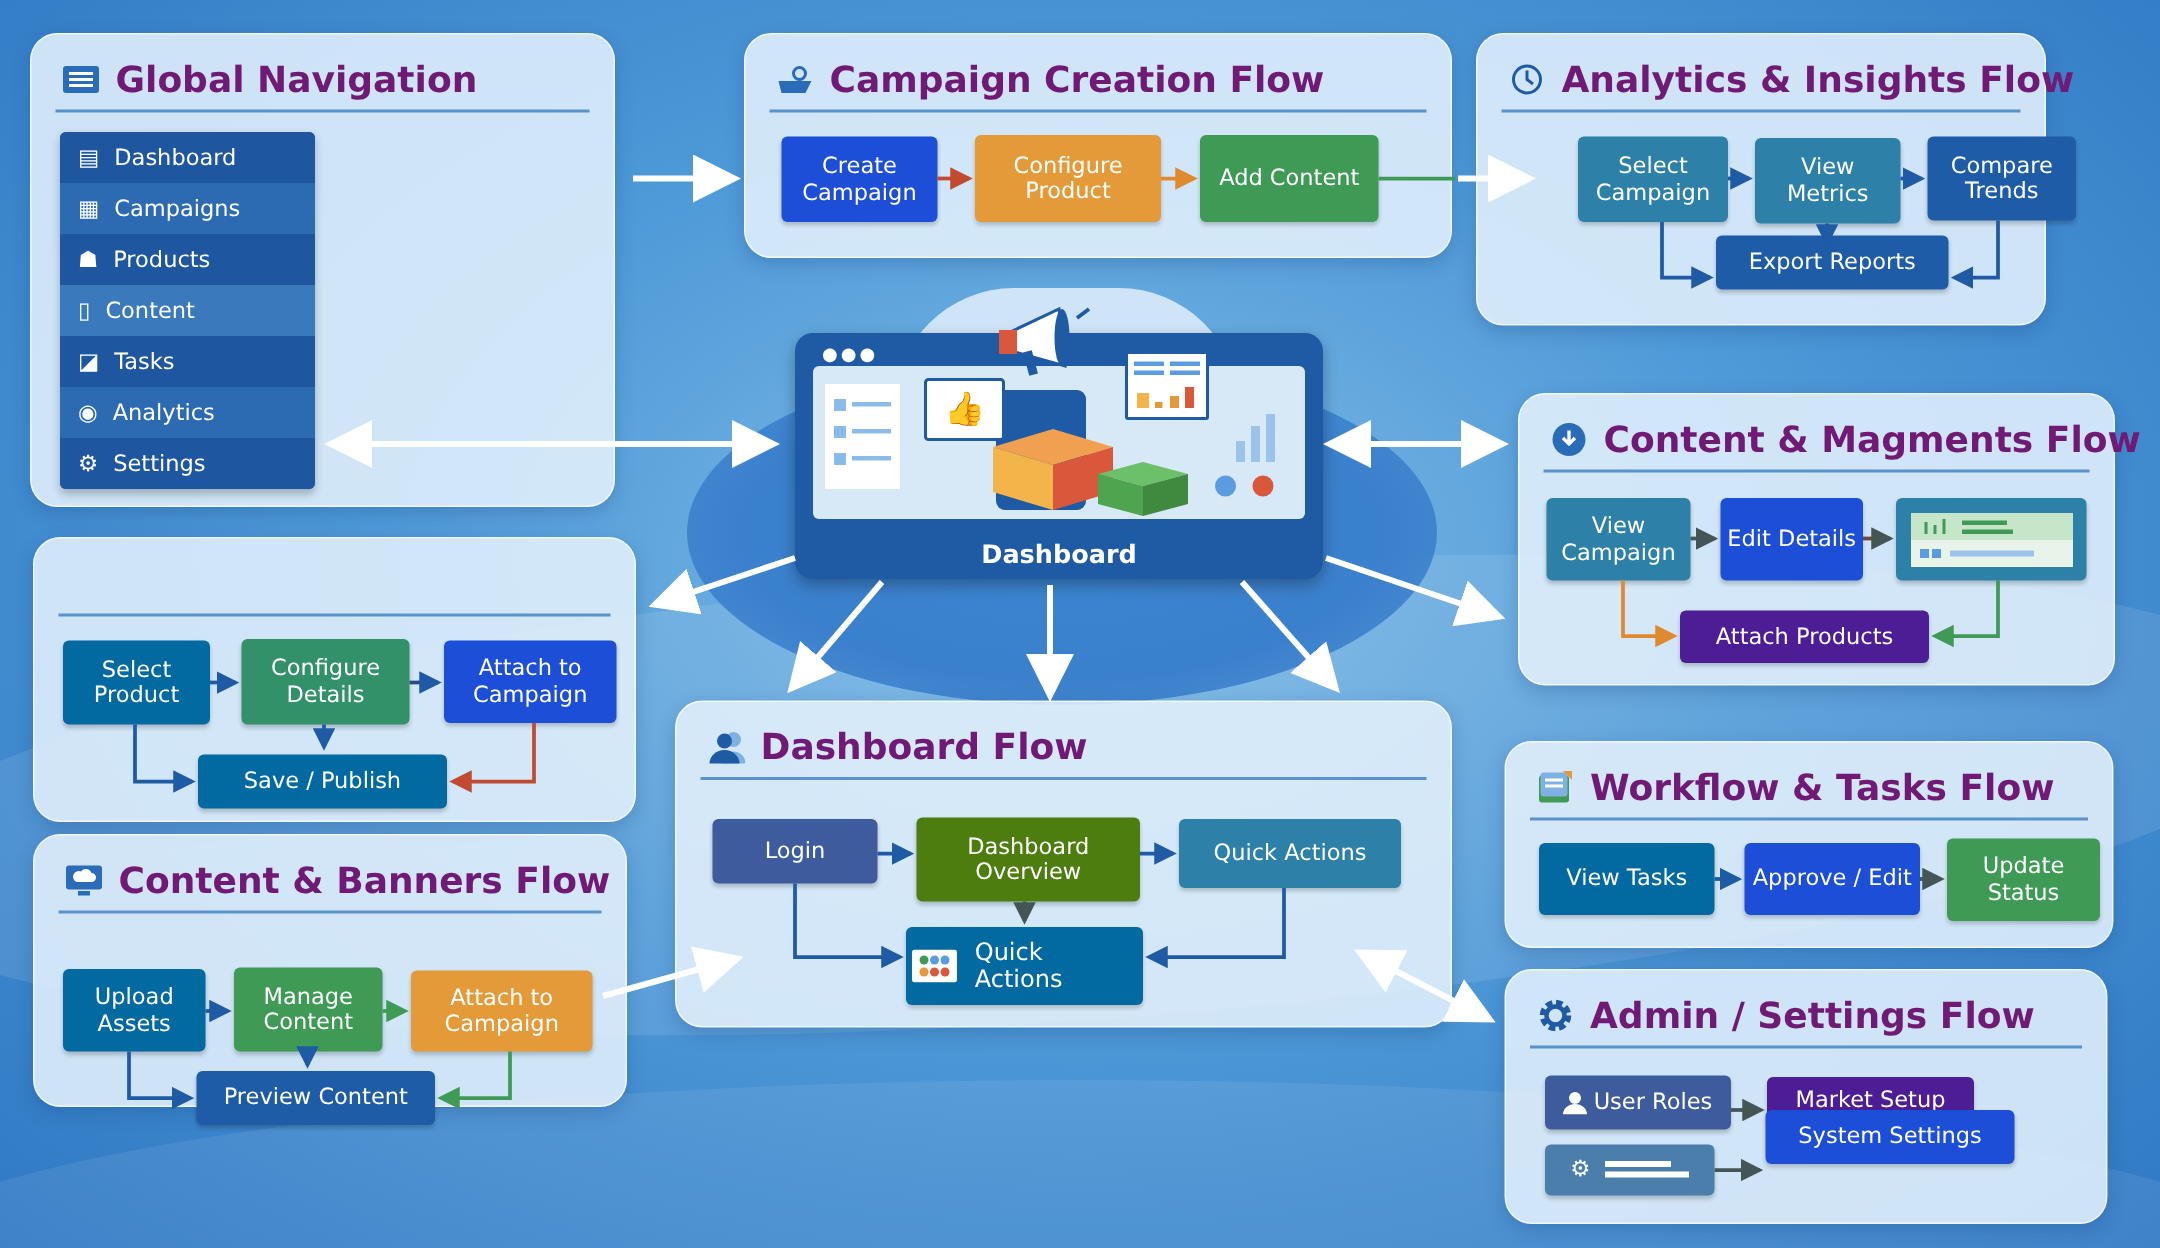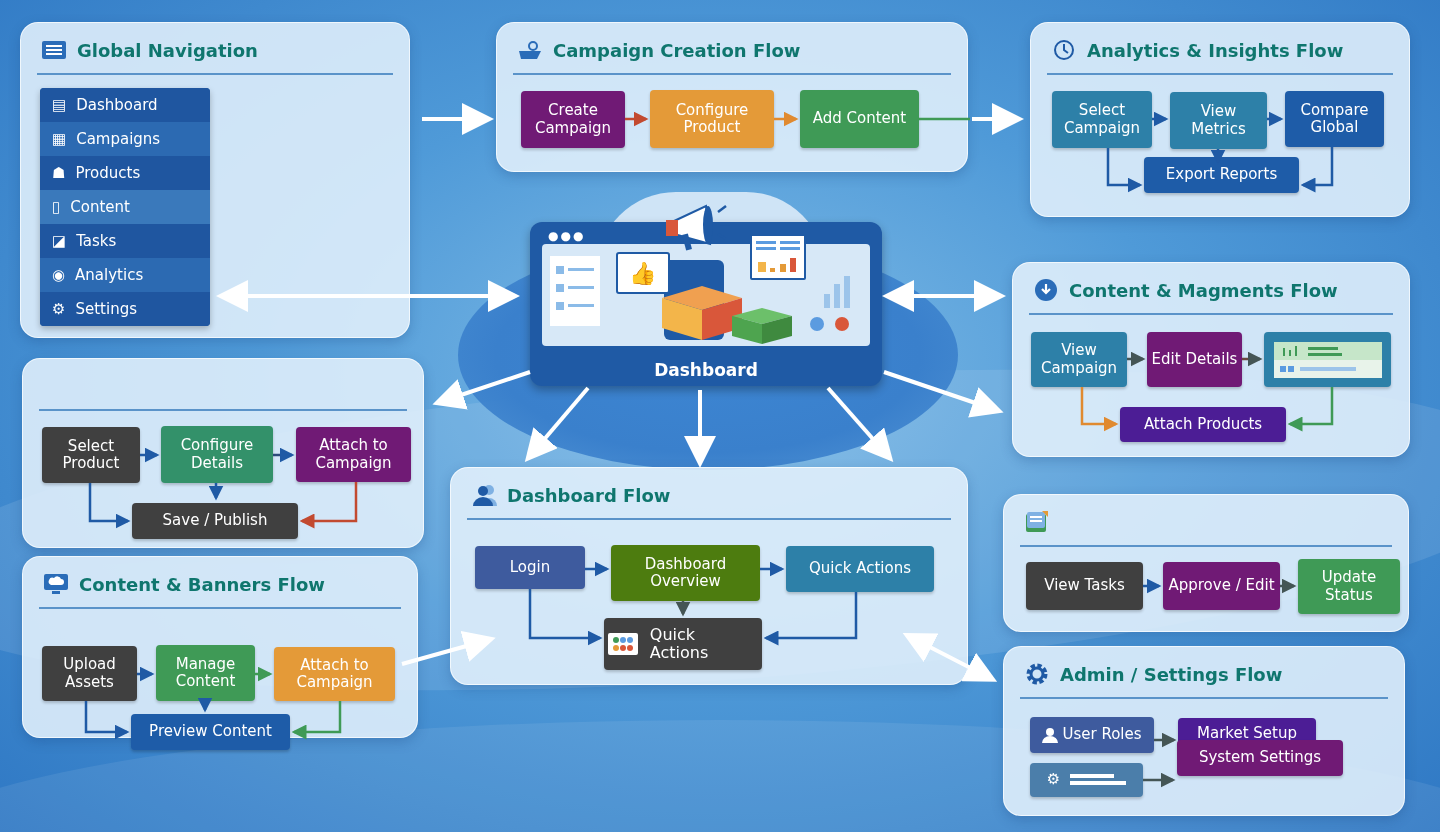--- a/index.html
+++ b/index.html
@@ -8,28 +8,28 @@
 background:radial-gradient(ellipse at 50% 45%,#7fbbe6 0%,#4f9ad8 45%,#2f78c4 100%);}
 .bgwave{position:absolute;left:-100px;top:380px;width:1640px;height:300px;border-radius:50%;
 background:rgba(255,255,255,0.10);transform:rotate(-4deg)}
 .bgwave2{position:absolute;left:-100px;top:720px;width:1640px;height:260px;border-radius:50%;
 background:rgba(255,255,255,0.08)}
 .ellipse{position:absolute;left:458px;top:240px;width:500px;height:230px;border-radius:50%;
 background:radial-gradient(ellipse at center,#3d86d3 0%,#3a80cc 60%,rgba(58,128,204,0.6) 100%)}
 .panel{position:absolute;background:rgba(226,240,252,0.88);border-radius:18px;
 box-shadow:0 4px 12px rgba(20,60,120,0.25);border:1px solid rgba(255,255,255,0.7)}
 .ptitle{position:absolute;left:20px;top:16px;display:flex;align-items:center;gap:10px;
-font-weight:bold;color:#0f766e;font-size:18px;white-space:nowrap}
+font-weight:bold;color:#701a75;font-size:24px;white-space:nowrap}
 .prule{position:absolute;left:16px;right:16px;top:50px;height:2px;background:#5a93c9}
 .icon{width:26px;height:22px;display:inline-flex;align-items:center;justify-content:center;flex:0 0 auto}
 .box{position:absolute;display:flex;align-items:center;justify-content:center;text-align:center;
 color:#fff;font-size:15px;line-height:1.15;border-radius:4px;padding:2px 4px;
 box-shadow:0 2px 3px rgba(0,0,0,0.2)}
-.blue{background:#404040}.dblue{background:#1e5ca8}.teal{background:#2d80a8}
-.red{background:#701a75}.orange{background:#e49a38}.green{background:#3f9a56}
+.blue{background:#0369a1}.dblue{background:#1e5ca8}.teal{background:#2d80a8}
+.red{background:#1d4ed8}.orange{background:#e49a38}.green{background:#3f9a56}
 .tgreen{background:#33916a}.navy{background:#3e5b9e}.lgreen{background:#4d7c0f}
 .gold{background:#4c1d95}.steel{background:#4b7eaa}
 svg.arrows{position:absolute;left:0;top:0;width:1440px;height:832px;pointer-events:none}
 .nav{position:absolute;left:40px;top:88px;width:170px;height:238px;background:#1e5aa2;border-radius:4px;overflow:hidden;
 box-shadow:0 3px 6px rgba(0,0,0,0.25)}
 .navitem{height:34px;display:flex;align-items:center;gap:10px;padding-left:12px;color:#fff;font-size:15px}
 .navitem:nth-child(odd){background:#1f56a0}.navitem:nth-child(even){background:#2c6ab2}
 .navitem:nth-child(4){background:#3a79bb}
 .dash{position:absolute;left:530px;top:222px;width:352px;height:164px;background:#1f5aa5;border-radius:12px;
 box-shadow:0 4px 10px rgba(0,0,0,0.3)}
@@ -97,35 +97,35 @@
         </svg>
       </span>
     <span>Campaign Creation Flow</span>
     </div>
   <div class="prule"></div>
 </div>
 <div class="box red" style="left:521px;top:91px;width:104px;height:57px">Create Campaign</div>
 <div class="box orange" style="left:650px;top:90px;width:124px;height:58px">Configure Product</div>
 <div class="box green" style="left:800px;top:90px;width:119px;height:58px">Add Content</div>
 
-<div class="panel" style="left:1030px;top:22px;width:380px;height:195px">
+<div class="panel" style="left:984px;top:22px;width:380px;height:195px">
   <div class="ptitle">
       <span class="icon">
     <svg width="22" height="22">
           <circle cx="11" cy="11" r="9" fill="none" stroke="#1f5aa5" stroke-width="2"></circle>
           <path d="M11 5v6l4 3" stroke="#1f5aa5" stroke-width="2" fill="none"></path>
         </svg>
       </span>
     <span>Analytics &amp; Insights Flow</span>
     </div>
   <div class="prule"></div>
 </div>
 <div class="box teal" style="left:1052px;top:91px;width:100px;height:57px">Select Campaign</div>
 <div class="box teal" style="left:1170px;top:92px;width:97px;height:57px">View Metrics</div>
-<div class="box dblue" style="left:1285px;top:91px;width:99px;height:56px">Compare Global</div>
+<div class="box dblue" style="left:1285px;top:91px;width:99px;height:56px">Compare Trends</div>
 <div class="box dblue" style="left:1144px;top:157px;width:155px;height:36px">Export Reports</div>
 
 <div class="panel" style="left:1012px;top:262px;width:398px;height:195px">
   <div class="ptitle">
       <span class="icon">
     <svg width="24" height="24">
           <circle cx="12" cy="12" r="11" fill="#2a6cb8"></circle>
           <path d="M12 6v9M8 11l4 4 4-4" stroke="#fff" stroke-width="2.2" fill="none"></path>
         </svg>
       </span>
@@ -209,20 +209,21 @@
   <div class="ptitle">
       <span class="icon">
     <svg width="26" height="24">
           <rect x="2" y="4" width="20" height="18" rx="2" fill="#3f9a56"></rect>
           <rect x="3" y="2" width="18" height="16" rx="2" fill="#7fb1e3"></rect>
           <rect x="6" y="6" width="12" height="2" fill="#fff"></rect>
           <rect x="6" y="10" width="12" height="2" fill="#fff"></rect>
           <path d="M18 1l6 0 0 6z" fill="#e49a38"></path>
         </svg>
       </span>
+    <span>Workflow &amp; Tasks Flow</span>
     </div>
   <div class="prule"></div>
 </div>
 <div class="box blue" style="left:1026px;top:562px;width:117px;height:48px">View Tasks</div>
 <div class="box red" style="left:1163px;top:562px;width:117px;height:48px">Approve / Edit</div>
 <div class="box green" style="left:1298px;top:559px;width:102px;height:55px">Update Status</div>
 
 <div class="panel" style="left:1003px;top:646px;width:402px;height:170px">
   <div class="ptitle">
       <span class="icon">

